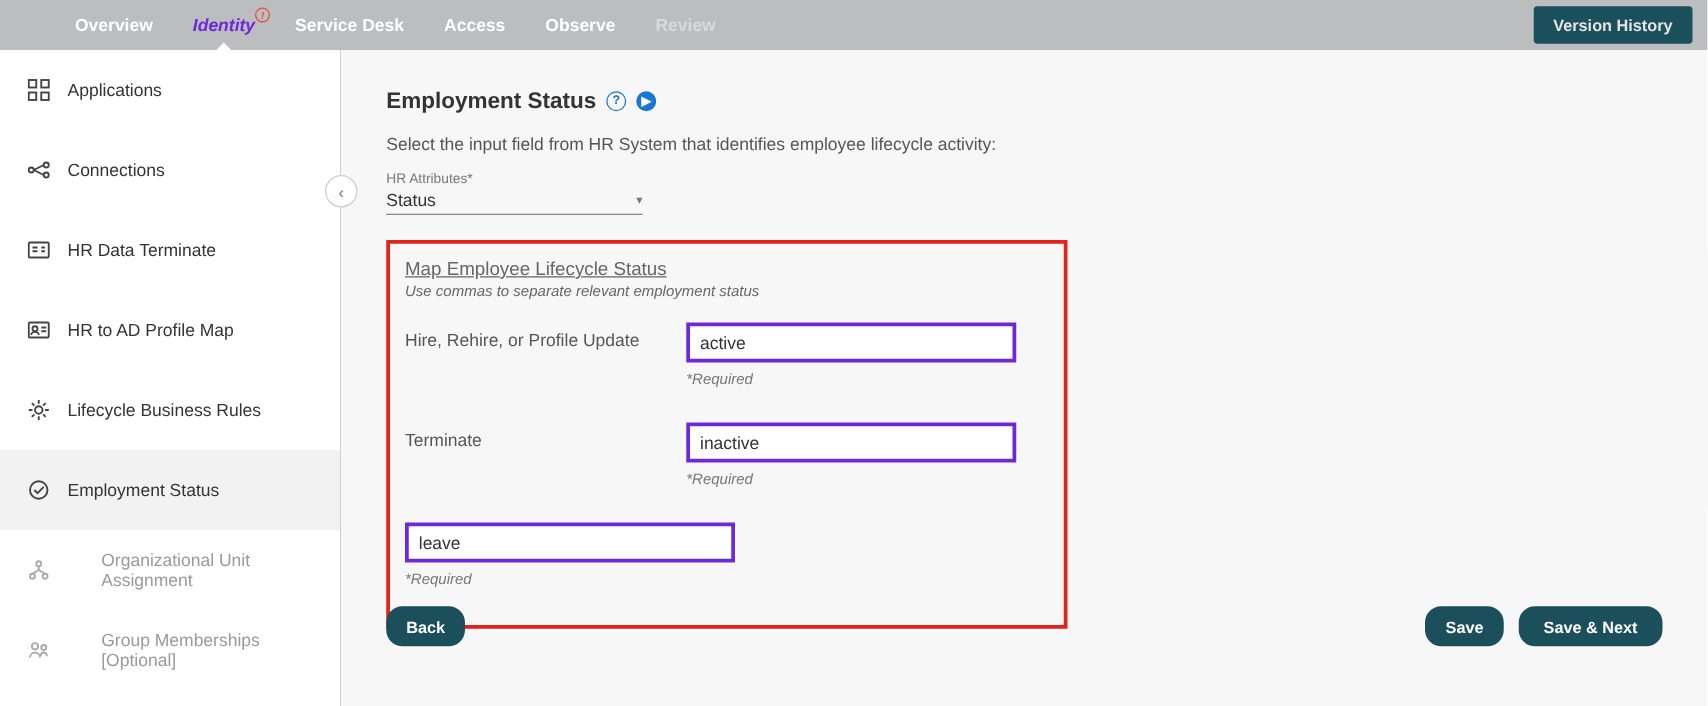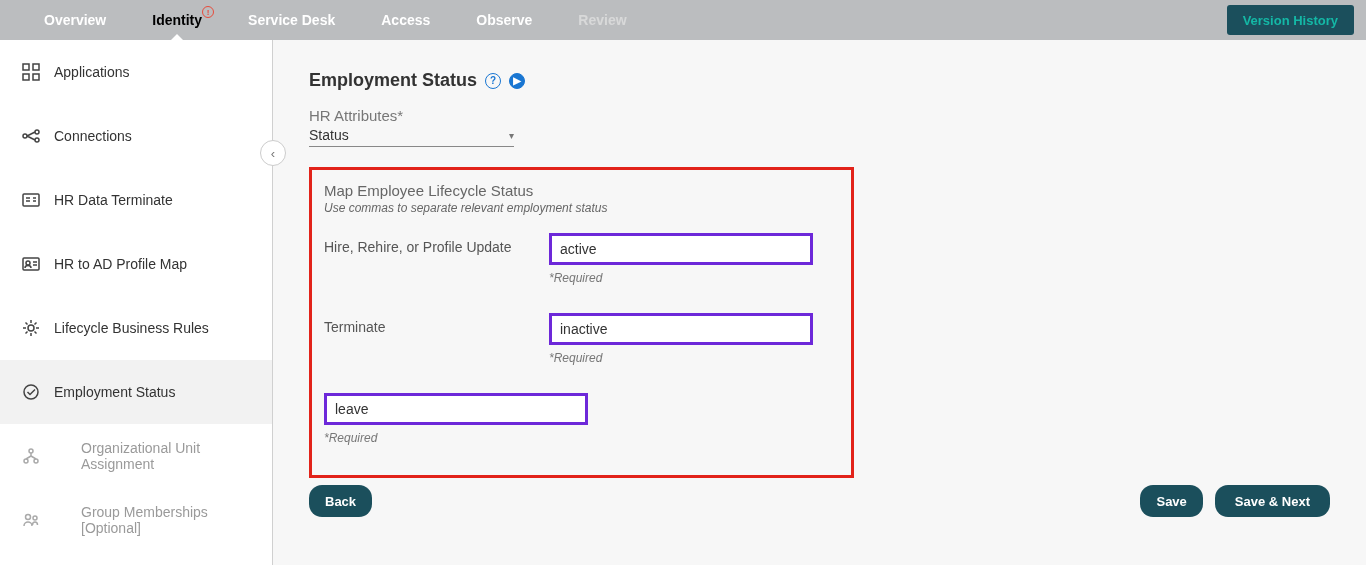--- a/index.html
+++ b/index.html
@@ -4,36 +4,35 @@
   <style>
     * { margin: 0; padding: 0; box-sizing: border-box; }
     html, body { width: 1366px; height: 565px; font-family: Arial, Helvetica, sans-serif; overflow: hidden; background: #fff; }
 
     
     .topbar {
       height: 40px;
       background: #bbbdbf;
       display: flex;
       align-items: center;
-      padding-left: 28px;
+      padding-left: 44px;
       position: relative;
-      gap: 14px;
     }
     .tab {
       color: #fff;
       font-size: 14px;
       font-weight: 700;
       padding: 0 16px;
       height: 100%;
       display: flex;
       align-items: center;
       cursor: pointer;
       position: relative;
     }
-    .tab.active { color: #000000; }
+    .tab.active { color: #6d28d9; font-style: italic; }
     .tab.active::after {
       content: '';
       position: absolute;
       bottom: 0;
       left: 50%;
       margin-left: -6px;
       width: 0; height: 0;
       border-left: 6px solid transparent;
       border-right: 6px solid transparent;
       border-bottom: 6px solid #fff;
@@ -52,21 +51,21 @@
       font-size: 8px;
       font-weight: 700;
     }
     .tab.disabled { color: #e0e0e0; opacity: 0.8; }
     .version-btn {
       position: absolute;
       right: 12px;
       top: 5px;
       height: 30px;
       background: #1b4f5c;
-      color: #14b8a6;
+      color: #e5e5e5;
       border: none;
       padding: 0 16px;
       font-size: 13px;
       font-weight: 700;
       border-radius: 3px;
       cursor: pointer;
     }
 
     
     .layout { display: flex; height: calc(100% - 40px); }
@@ -129,41 +128,41 @@
       border-radius: 50%;
       color: #1976d2;
       font-size: 10px;
       font-weight: 700;
       display: inline-flex; align-items: center; justify-content: center;
       cursor: pointer;
     }
     .play-icon { background: #1976d2; color: #fff; border-color: #1976d2; }
 
     .subtitle { color: #555; font-size: 14px; margin-bottom: 14px; }
-    .hr-attr-label { color: #777; font-size: 15px; }
+    .hr-attr-label { color: #777; font-size: 11px; }
     .hr-select {
       width: 205px;
       border: none;
       border-bottom: 1px solid #888;
       background: transparent;
       font-size: 14px;
       padding: 3px 0;
       color: #333;
       display: flex; justify-content: space-between; align-items: center;
       cursor: pointer;
     }
     .hr-select .caret { color: #777; font-size: 10px; }
 
     .red-box {
       margin-top: 20px;
       border: 3px solid #e2231a;
       padding: 12px 12px 30px 12px;
       width: 545px;
     }
-    .box-title { color: #666; font-size: 15px; margin-bottom: 2px; }
+    .box-title { color: #666; font-size: 15px; margin-bottom: 2px; text-decoration: underline; }
     .box-hint { color: #666; font-style: italic; font-size: 12px; margin-bottom: 18px; }
 
     .field-row { display: flex; align-items: flex-start; margin-bottom: 28px; }
     .field-row:last-child { margin-bottom: 0; }
     .field-label { width: 225px; color: #555; font-size: 14px; padding-top: 6px; }
     .field-input-wrap { width: 264px; }
     .text-input {
       width: 100%;
       height: 32px;
       border: 3px solid #6d28d9;
@@ -310,20 +309,21 @@
     </ul>
   </div>
 
   <div class="main">
     <div class="page-title-row">
       <h2 class="page-title">Employment Status</h2>
       <span class="help-icon">?</span>
       <span class="play-icon">▶</span>
     </div>
 
+    <p class="subtitle">Select the input field from HR System that identifies employee lifecycle activity:</p>
 
     <div>
       <div class="hr-attr-label">HR Attributes*</div>
       <div class="hr-select">
         <span>Status</span>
         <span class="caret">▾</span>
       </div>
     </div>
 
     <div class="red-box">

